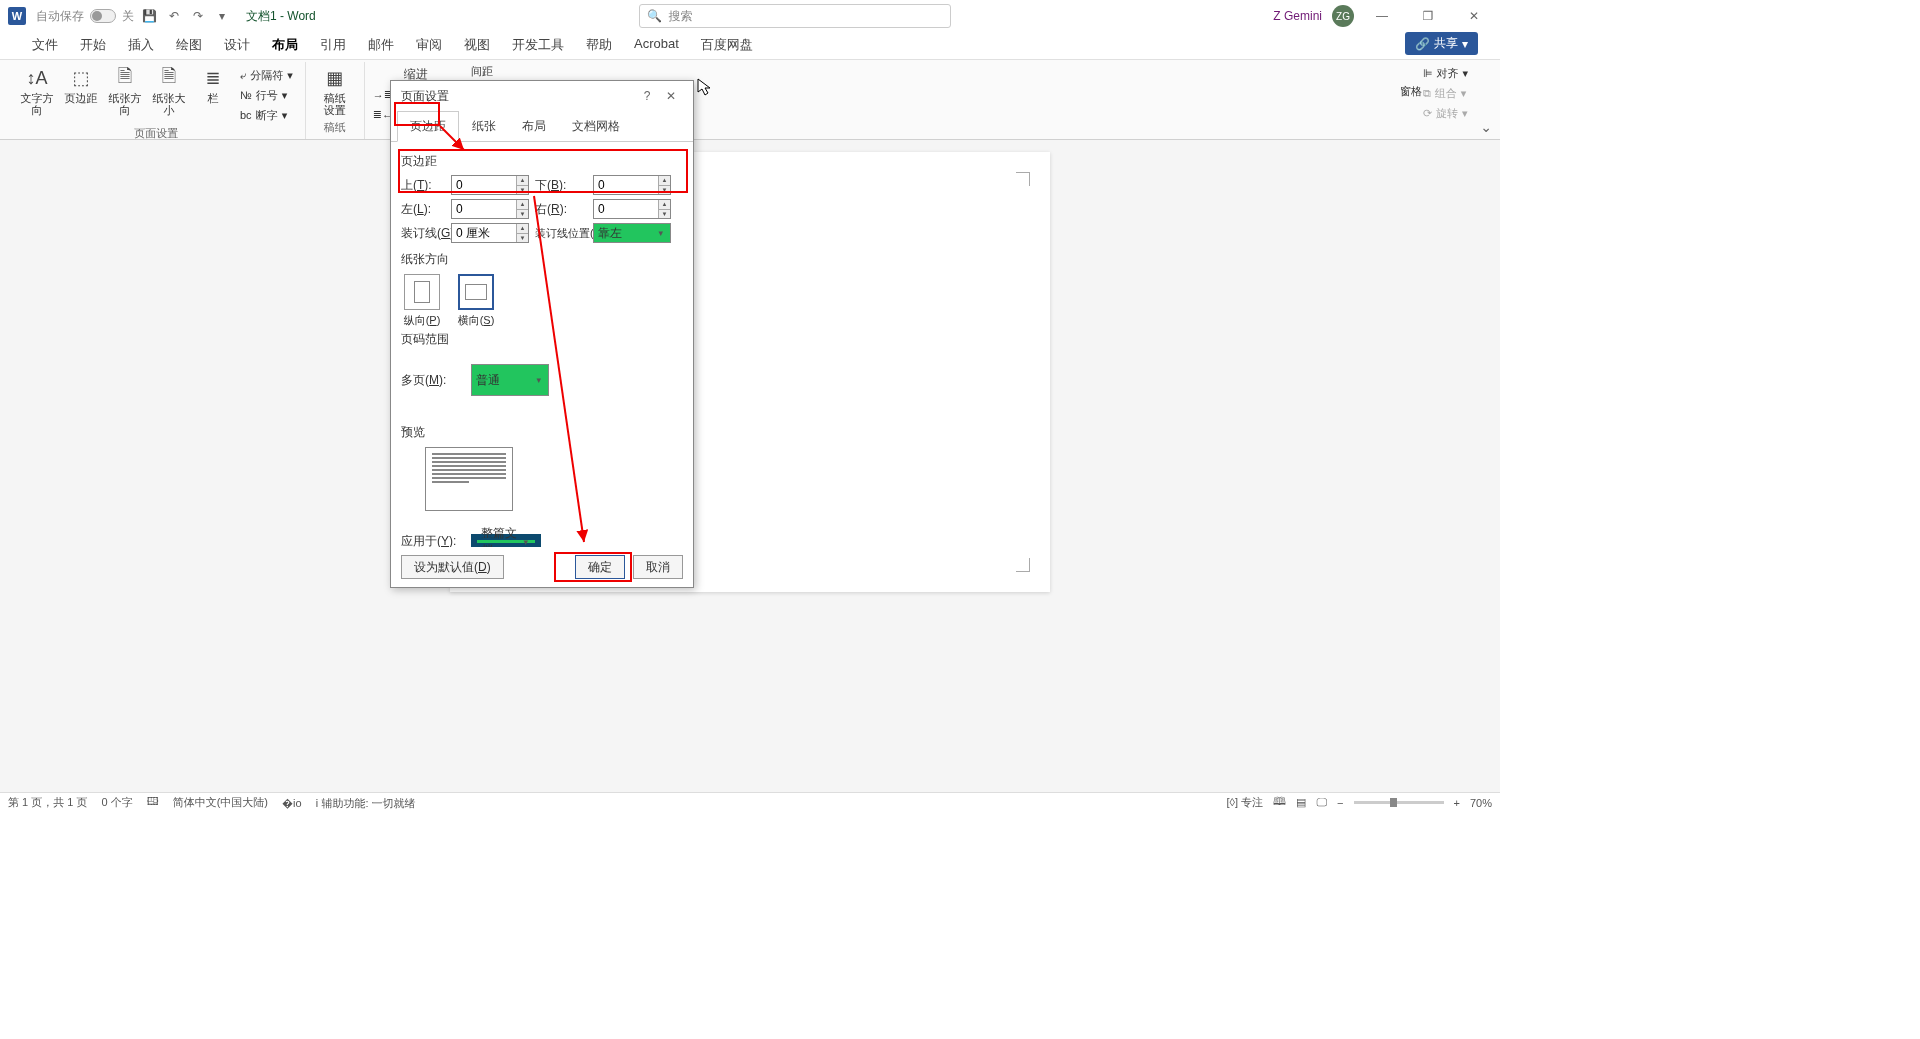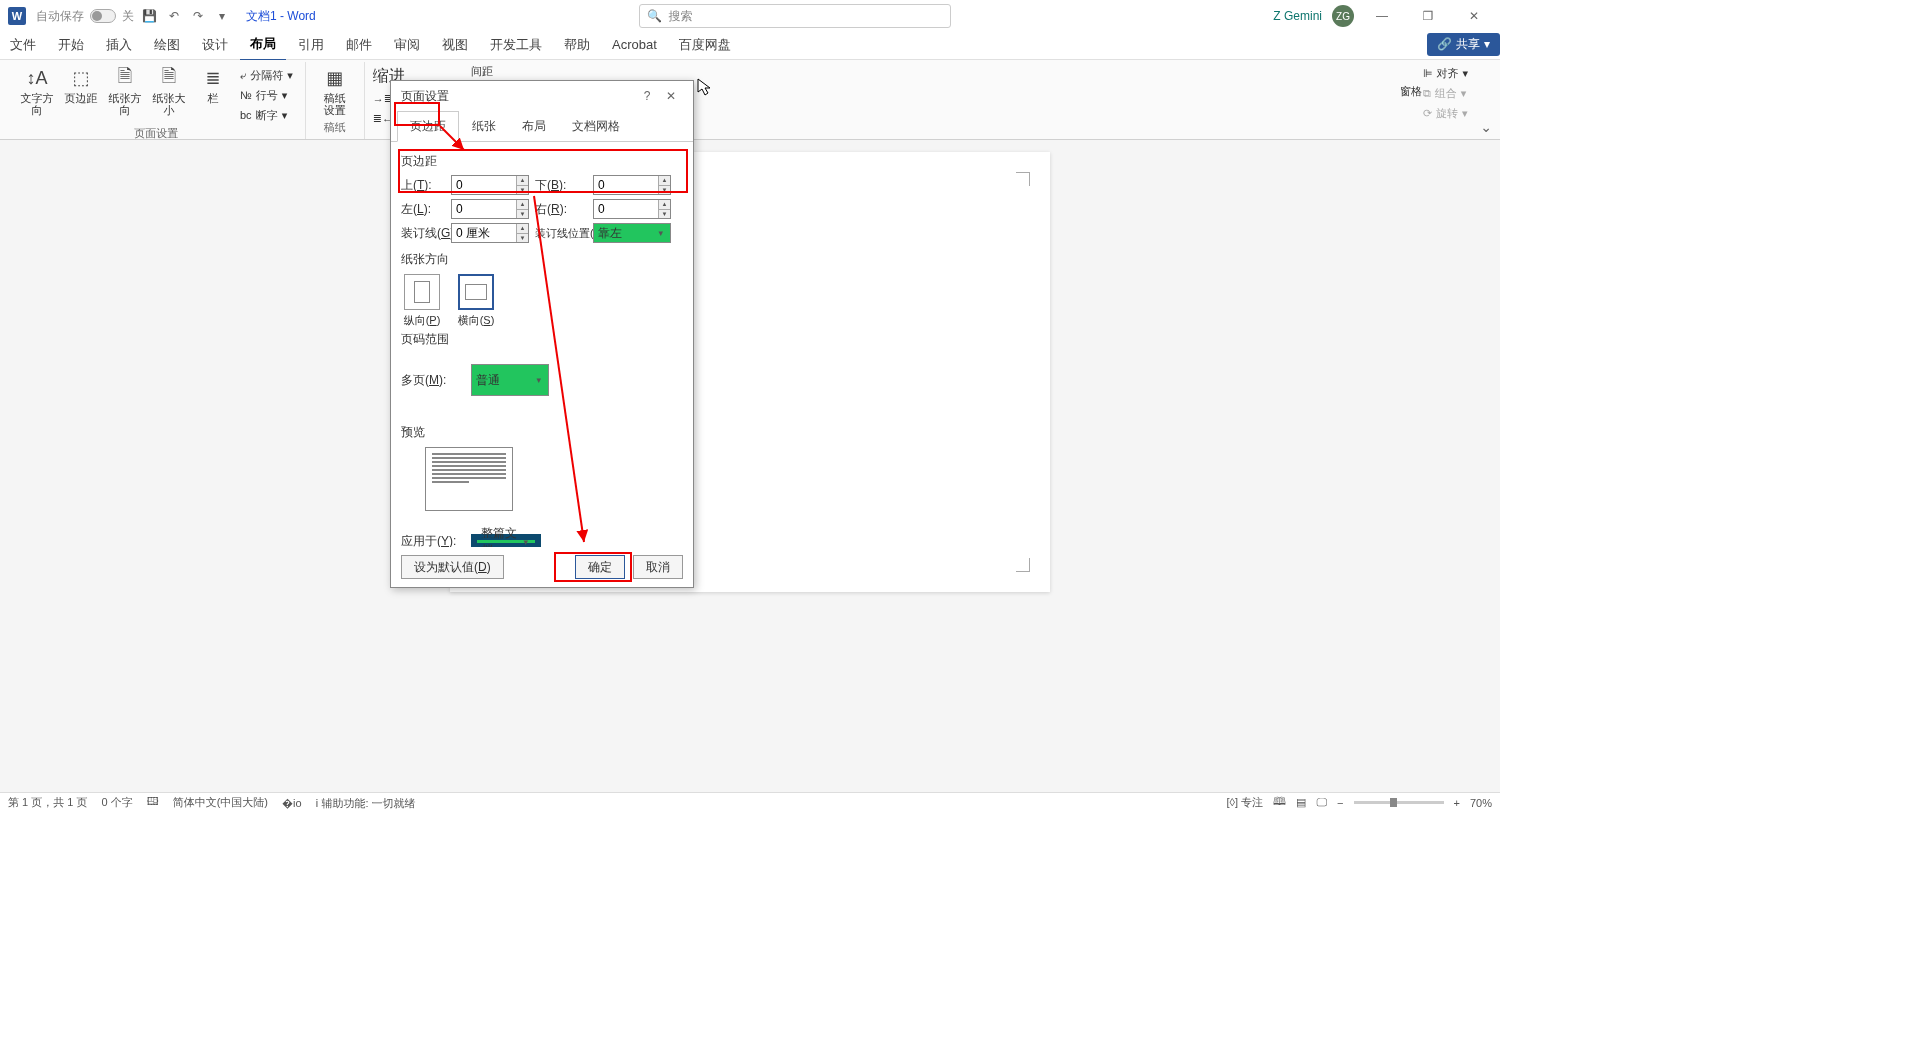--- a/index.html
+++ b/index.html
@@ -12,21 +12,21 @@
 .toggle { width: 26px; height: 14px; border: 1px solid #aaa; border-radius: 7px; position: relative; background: #f0f0f0; }
 .toggle::after { content: ""; position: absolute; left: 1px; top: 1px; width: 10px; height: 10px; background: #999; border-radius: 50%; }
 .qat-btn { width: 24px; height: 24px; display: flex; align-items: center; justify-content: center; color: #666; cursor: default; }
 .title-center { flex: 1; display: flex; justify-content: center; }
 .search-box { width: 312px; height: 24px; border: 1px solid #ccc; border-radius: 3px; display: flex; align-items: center; padding: 0 8px; color: #888; gap: 6px; }
 .title-right { display: flex; align-items: center; gap: 10px; }
 .avatar { width: 22px; height: 22px; background: #5a7a5a; color: #fff; border-radius: 50%; display: flex; align-items: center; justify-content: center; font-size: 10px; }
 .win-btn { width: 36px; height: 24px; display: flex; align-items: center; justify-content: center; color: #666; }
 
 
-.ribbon-tabs { height: 28px; display: flex; align-items: center; padding: 0 0; border-bottom: 1px solid #e0e0e0; gap: 2px; }
+.ribbon-tabs { height: 28px; display: flex; align-items: flex-start; padding: 0 22px; border-bottom: 1px solid #e0e0e0; gap: 2px; }
 .tab { padding: 4px 10px 6px; font-size: 13px; color: #444; cursor: default; }
 .tab.active { font-weight: bold; color: #000; border-bottom: 2px solid #2b579a; }
 .share-btn { margin-left: auto; background: #2b579a; color: #fff; padding: 3px 10px; border-radius: 3px; display: flex; align-items: center; gap: 4px; font-size: 12px; margin-bottom: 3px; }
 
 
 .ribbon { height: 80px; background: #fafafa; border-bottom: 1px solid #d0d0d0; display: flex; padding: 2px 8px 0; position: relative; }
 .group { display: flex; flex-direction: column; align-items: center; padding: 2px 8px; border-right: 1px solid #e0e0e0; }
 .group-body { display: flex; align-items: flex-start; gap: 2px; flex: 1; }
 .group-label { font-size: 11px; color: #666; padding: 2px 0; }
 .big-btn { display: flex; flex-direction: column; align-items: center; justify-content: center; width: 42px; padding: 2px; gap: 2px; }
@@ -100,29 +100,29 @@
   <div class="autosave">
     <span>自动保存</span>
     <span class="toggle"></span>
     <span>关</span>
   </div>
   <div class="qat-btn">💾</div>
   <div class="qat-btn">↶</div>
   <div class="qat-btn">↷</div>
   <div class="qat-btn">▾</div>
   <div style="width:12px"></div>
-  <span style="color:#1d4ed8">文档1 - Word</span>
+  <span style="color:#14532d">文档1 - Word</span>
   <div class="title-center">
     <div class="search-box">
       <span>🔍</span>
       <span>搜索</span>
     </div>
   </div>
   <div class="title-right">
-    <span style="color:#0f766e">Z Gemini</span>
+    <span style="color:#701a75">Z Gemini</span>
     <div class="avatar">
         <span>ZG</span>
       </div>
     <div class="win-btn">—</div>
     <div class="win-btn">❐</div>
     <div class="win-btn">✕</div>
   </div>
 </div>
 
 <div class="ribbon-tabs">
@@ -183,21 +183,21 @@
       <div class="big-btn">
           <div class="ico">▦</div>
           <div class="lbl" style="white-space:pre-line">稿纸
 设置</div>
         </div>
     </div>
     <div class="group-label">稿纸</div>
   </div>
   <div class="group" style="border-right:none">
     <div class="group-body" style="flex-direction:column;align-items:flex-start;gap:2px;padding-top:2px">
-      <div style="width:100%;font-size:16px">缩进</div>
+      <div style="text-align:center;width:100%;font-size:12px">缩进</div>
       <div class="spin-grp">
           <span>→≣</span>
           <span>左:</span>
           <div class="spin">
             <span>0 字符</span>
           </div>
         </div>
       <div class="spin-grp">
           <span>≣←</span>
           <span>右:</span>

